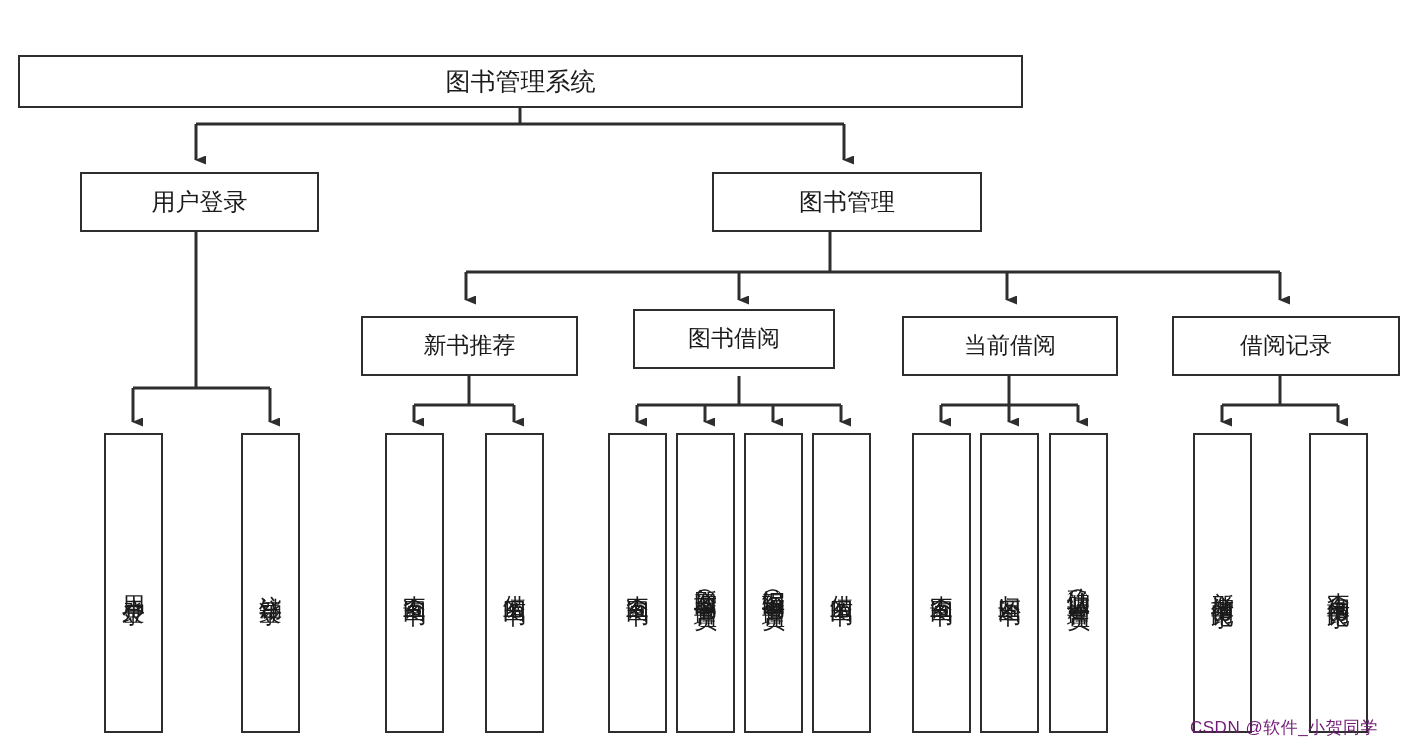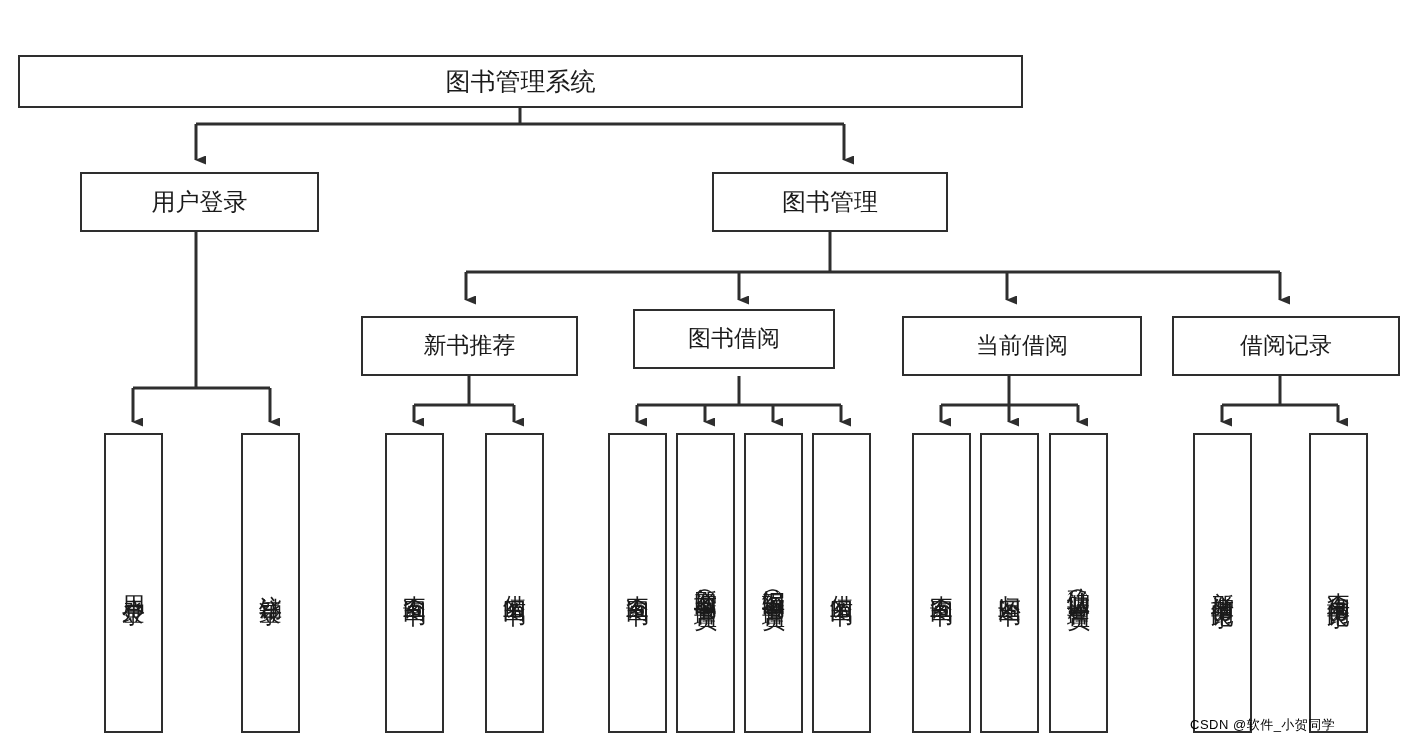--- a/index.html
+++ b/index.html
@@ -53,22 +53,22 @@
   .node-leaf .node-label {
     font-size: 23px;
     writing-mode: vertical-rl;
     text-orientation: upright;
     letter-spacing: 3px;
     line-height: 1;
     white-space: nowrap;
   }
   .watermark {
     position: absolute;
-    font-size: 13px;
-    color: #000000;
+    font-size: 17px;
+    color: #701a75;
     letter-spacing: 0.5px;
     white-space: nowrap;
     pointer-events: none;
   }
 </style>
 </head>
 <body>
 
 <div id="diagram-root">
 
@@ -134,31 +134,31 @@
     </g>
   </svg>
 
   <div class="node-box node-root" style="left:18px; top:15px; width:1005px; height:53px;margin-top:40px;">
     <span class="node-label">图书管理系统</span>
   </div>
 
   <div class="node-box node-l2" style="left:80px; top:172px; width:239px; height:60px;">
     <span class="node-label">用户登录</span>
   </div>
-  <div class="node-box node-l2" style="left:712px; top:172px; width:236px; height:60px;">
+  <div class="node-box node-l2" style="left:712px; top:172px; width:270px; height:60px;">
     <span class="node-label">图书管理</span>
   </div>
 
   <div class="node-box node-l3" style="left:361px; top:316px; width:217px; height:60px;">
     <span class="node-label">新书推荐</span>
   </div>
   <div class="node-box node-l3" style="left:633px; top:309px; width:202px; height:60px;">
     <span class="node-label">图书借阅</span>
   </div>
-  <div class="node-box node-l3" style="left:902px; top:316px; width:240px; height:60px;">
+  <div class="node-box node-l3" style="left:902px; top:316px; width:216px; height:60px;">
     <span class="node-label">当前借阅</span>
   </div>
   <div class="node-box node-l3" style="left:1172px; top:316px; width:228px; height:60px;">
     <span class="node-label">借阅记录</span>
   </div>
 
   <div class="node-box node-leaf" style="left:104px; top:433px; width:59px; height:300px;">
     <span class="node-label">用户登录</span>
   </div>
   <div class="node-box node-leaf" style="left:241px; top:433px; width:59px; height:300px;">

